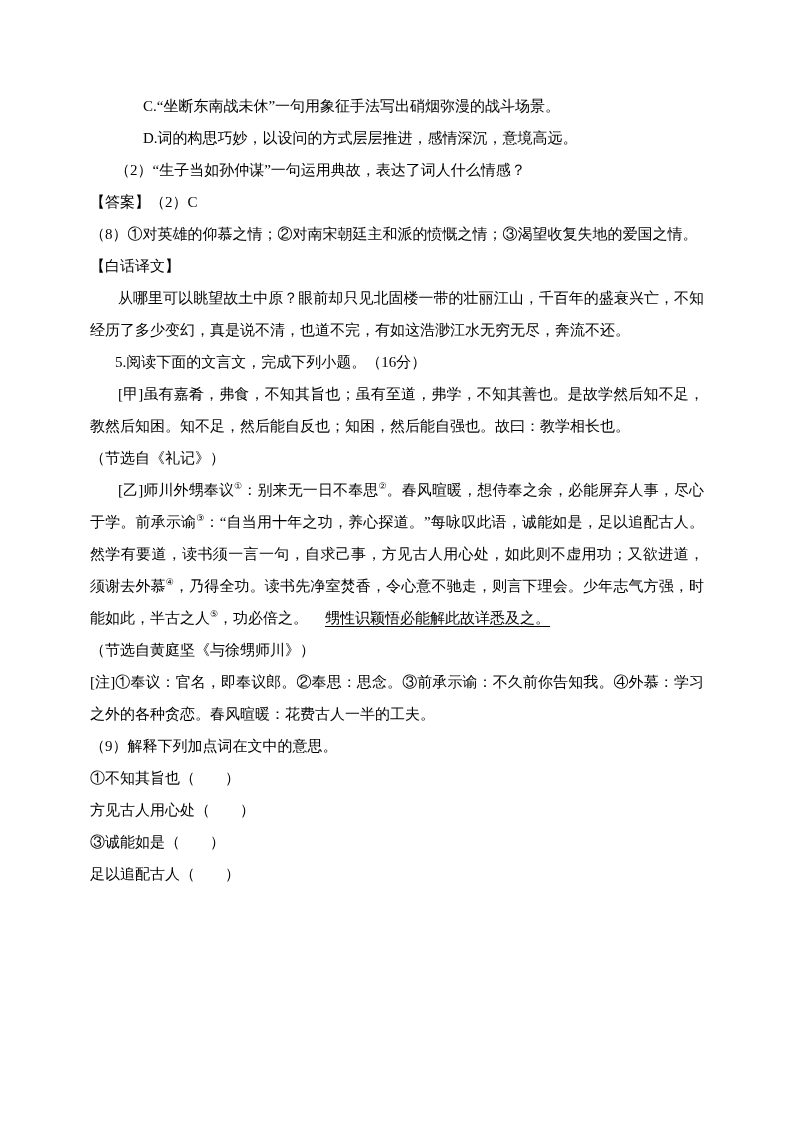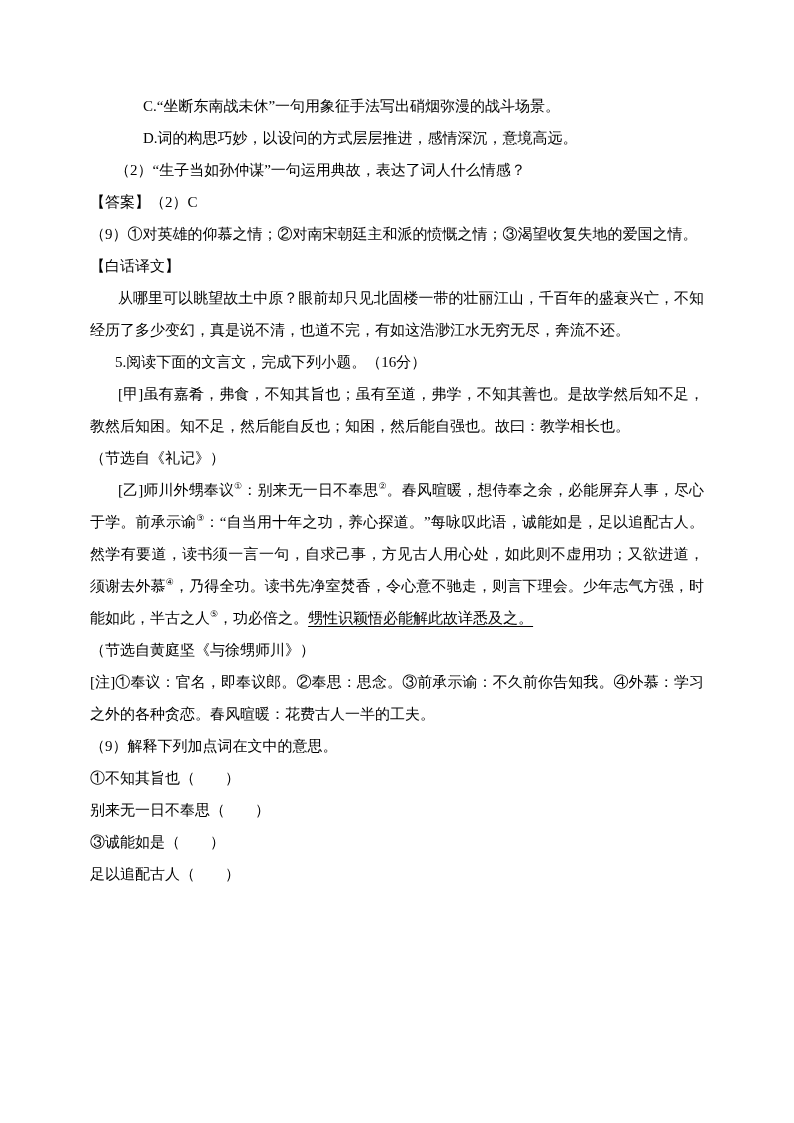--- a/index.html
+++ b/index.html
@@ -14,47 +14,47 @@
   }
   .page p{margin:0;font-size:15px;line-height:32px;text-align:justify;}
   .opt{padding-left:53px;}
   .opt-d{margin-top:10px;}
   .ind25{padding-left:25px;}
   .section-header{margin-top:24px;}
   .para{text-indent:28px;}
   .mt8{margin-top:8px;}
   .passage{margin-left:25px;text-indent:28px;}
   .right{text-align:right;}
-  .u{text-decoration:underline;text-underline-offset:3px;}
+  .u{text-decoration:underline;text-underline-offset:3px;margin-left:17px;}
   sup.note{font-size:9px;line-height:0;vertical-align:super;}
   .item{margin-top:2px;}
 </style>
 </head>
 <body>
 
 <div class="page">
 
   <p class="opt">C.“坐断东南战未休”一句用象征手法写出硝烟弥漫的战斗场景。</p>
   <p class="opt opt-d">D.词的构思巧妙，以设问的方式层层推进，感情深沉，意境高远。</p>
   <p class="ind25">（2）“生子当如孙仲谋”一句运用典故，表达了词人什么情感？</p>
   <p>【答案】（2）C</p>
-  <p>（9）①对英雄的仰慕之情；②对南宋朝廷主和派的愤慨之情；③渴望收复失地的爱国之情。</p>
+  <p>（8）①对英雄的仰慕之情；②对南宋朝廷主和派的愤慨之情；③渴望收复失地的爱国之情。</p>
 
   <p class="section-header">【白话译文】</p>
   <p class="para mt8">从哪里可以眺望故土中原？眼前却只见北固楼一带的壮丽江山，千百年的盛衰兴亡，不知经历了多少变幻，真是说不清，也道不完，有如这浩渺江水无穷无尽，奔流不还。</p>
 
   <p class="ind25 mt8">5.阅读下面的文言文，完成下列小题。（16分）</p>
 
   <p class="passage">[甲]虽有嘉肴，弗食，不知其旨也；虽有至道，弗学，不知其善也。是故学然后知不足，教然后知困。知不足，然后能自反也；知困，然后能自强也。故曰：教学相长也。</p>
   <p class="right">（节选自《礼记》）</p>
 
   <p class="passage"><span>[乙]师川外甥奉议</span><sup class="note">①</sup><span>：别来无一日不奉思</span><sup class="note">②</sup><span>。春风暄暖，想侍奉之余，必能屏弃人事，尽心于学。前承示谕</span><sup class="note">③</sup><span>：“自当用十年之功，养心探道。”每咏叹此语，诚能如是，足以追配古人。然学有要道，读书须一言一句，自求己事，方见古人用心处，如此则不虚用功；又欲进道，须谢去外慕</span><sup class="note">④</sup><span>，乃得全功。读书先净室焚香，令心意不驰走，则言下理会。少年志气方强，时能如此，半古之人</span><sup class="note">⑤</sup><span>，功必倍之。</span><span class="u">甥性识颖悟必能解此故详悉及之。</span></p>
   <p class="right">（节选自黄庭坚《与徐甥师川》）</p>
 
   <p>[注]①奉议：官名，即奉议郎。②奉思：思念。③前承示谕：不久前你告知我。④外慕：学习之外的各种贪恋。春风暄暖：花费古人一半的工夫。</p>
 
   <p>（9）解释下列加点词在文中的意思。</p>
   <p class="item">①不知其旨也（　　）</p>
-  <p class="item">别来无一日不奉思（　　）</p>
+  <p class="item">方见古人用心处（　　）</p>
   <p class="item">③诚能如是（　　）</p>
   <p class="item">足以追配古人（　　）</p>
 
 </div>
 
 </body></html>

